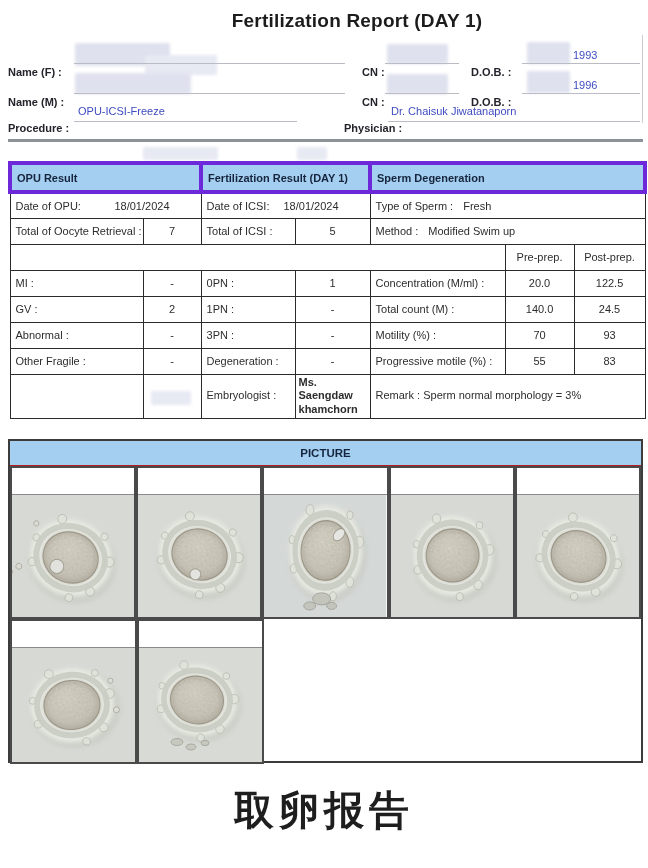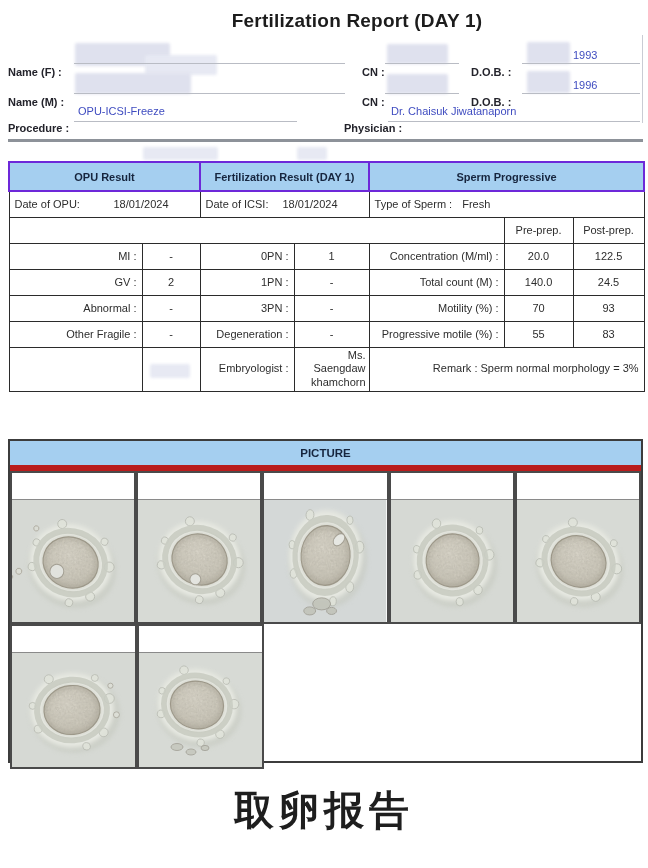--- a/index.html
+++ b/index.html
@@ -19,39 +19,39 @@
   .blur.light{background:#e7e9f3;}
   .divider{position:absolute;left:8px;top:139px;width:635px;height:3px;background:#8d9299;}
   .edgeline{position:absolute;left:642px;top:35px;width:1px;height:88px;background:#c9ccd4;}
   
   table.main{
     position:absolute;left:8px;top:161px;width:635px;border-collapse:collapse;table-layout:fixed;
     font-size:11px;color:#2d2d2d;
   }
   table.main td,table.main th{
     border:1px solid #2b2b2b;padding:1px 5px;height:26px;box-sizing:border-box;
-    overflow:hidden;white-space:nowrap;font-weight:normal;text-align:right;vertical-align:middle;
+    overflow:hidden;white-space:nowrap;font-weight:normal;text-align:left;vertical-align:middle;
   }
   table.main tr.hdr th{
-    background:#a5cff0;color:#16253e;font-weight:700;text-align:center;height:29px;
-    border:2px solid #6d28d9;
+    background:#a5cff0;color:#16253e;font-weight:700;height:29px;
+    border:4px solid #6d28d9;
   }
   table.main .center{text-align:center;}
   table.main .bold{font-weight:700;}
   table.main .pairs{display:flex;justify-content:space-between;padding-right:26px;}
   table.main .pairf{display:flex;gap:10px;}
   table.main tr.emb td{height:34px;white-space:normal;line-height:1.25;}
-  table.main td.wrapcell{white-space:normal;line-height:1.2;padding:1px 3px;}
+  table.main td.wrapcell{white-space:normal;line-height:1.2;padding:1px 3px;font-weight:bold;}
   
   .picture{
     position:absolute;left:8px;top:439px;width:635px;height:324px;
     border:2px solid #3c3c3c;box-sizing:border-box;background:#ffffff;
   }
   .picbar{
-    height:24px;background:#a5cff0;border-bottom:6px solid #b91c1c;
+    height:24px;background:#a5cff0;border-bottom:1px solid #b91c1c;
     display:flex;align-items:center;justify-content:center;
     font-size:11.5px;font-weight:700;color:#16253e;
   }
   .prow{display:flex;}
   .pcell{
     width:127px;height:100%;border:2px solid #4a4a4a;box-sizing:border-box;
     display:flex;flex-direction:column;background:#fff;
   }
   .prow1 .pcell{height:153px;}
   .prow2 .pcell{height:145px;}
@@ -147,21 +147,21 @@
         <col style="width:94px">
       <col style="width:75px">
         <col style="width:135px">
         <col style="width:69px">
         <col style="width:71px">
     </colgroup>
     <tbody>
         <tr class="hdr">
       <th colspan="2">OPU Result</th>
       <th colspan="2">Fertilization Result (DAY 1)</th>
-      <th colspan="3">Sperm Progressive</th>
+      <th colspan="3">Sperm Degeneration</th>
     </tr>
     <tr>
       <td colspan="2">
             <div class="pairs">
         <span>Date of OPU:</span>
         <span>18/01/2024</span>
             </div>
           </td>
       <td colspan="2">
             <div class="pairs">
@@ -170,20 +170,32 @@
             </div>
           </td>
       <td colspan="3">
             <div class="pairf">
         <span>Type of Sperm :</span>
         <span>Fresh</span>
             </div>
           </td>
     </tr>
     <tr>
+      <td>Total of Oocyte Retrieval :</td>
+      <td class="center">7</td>
+      <td>Total of ICSI :</td>
+      <td class="center">5</td>
+      <td colspan="3">
+            <div class="pairf">
+        <span>Method :</span>
+        <span>Modified Swim up</span>
+            </div>
+          </td>
+    </tr>
+    <tr>
       <td colspan="5"></td>
       <td class="center">Pre-prep.</td>
       <td class="center">Post-prep.</td>
     </tr>
     <tr>
       <td>MI :</td>
       <td class="center">-</td>
       <td>0PN :</td>
       <td class="center">1</td>
       <td>Concentration (M/ml) :</td>

